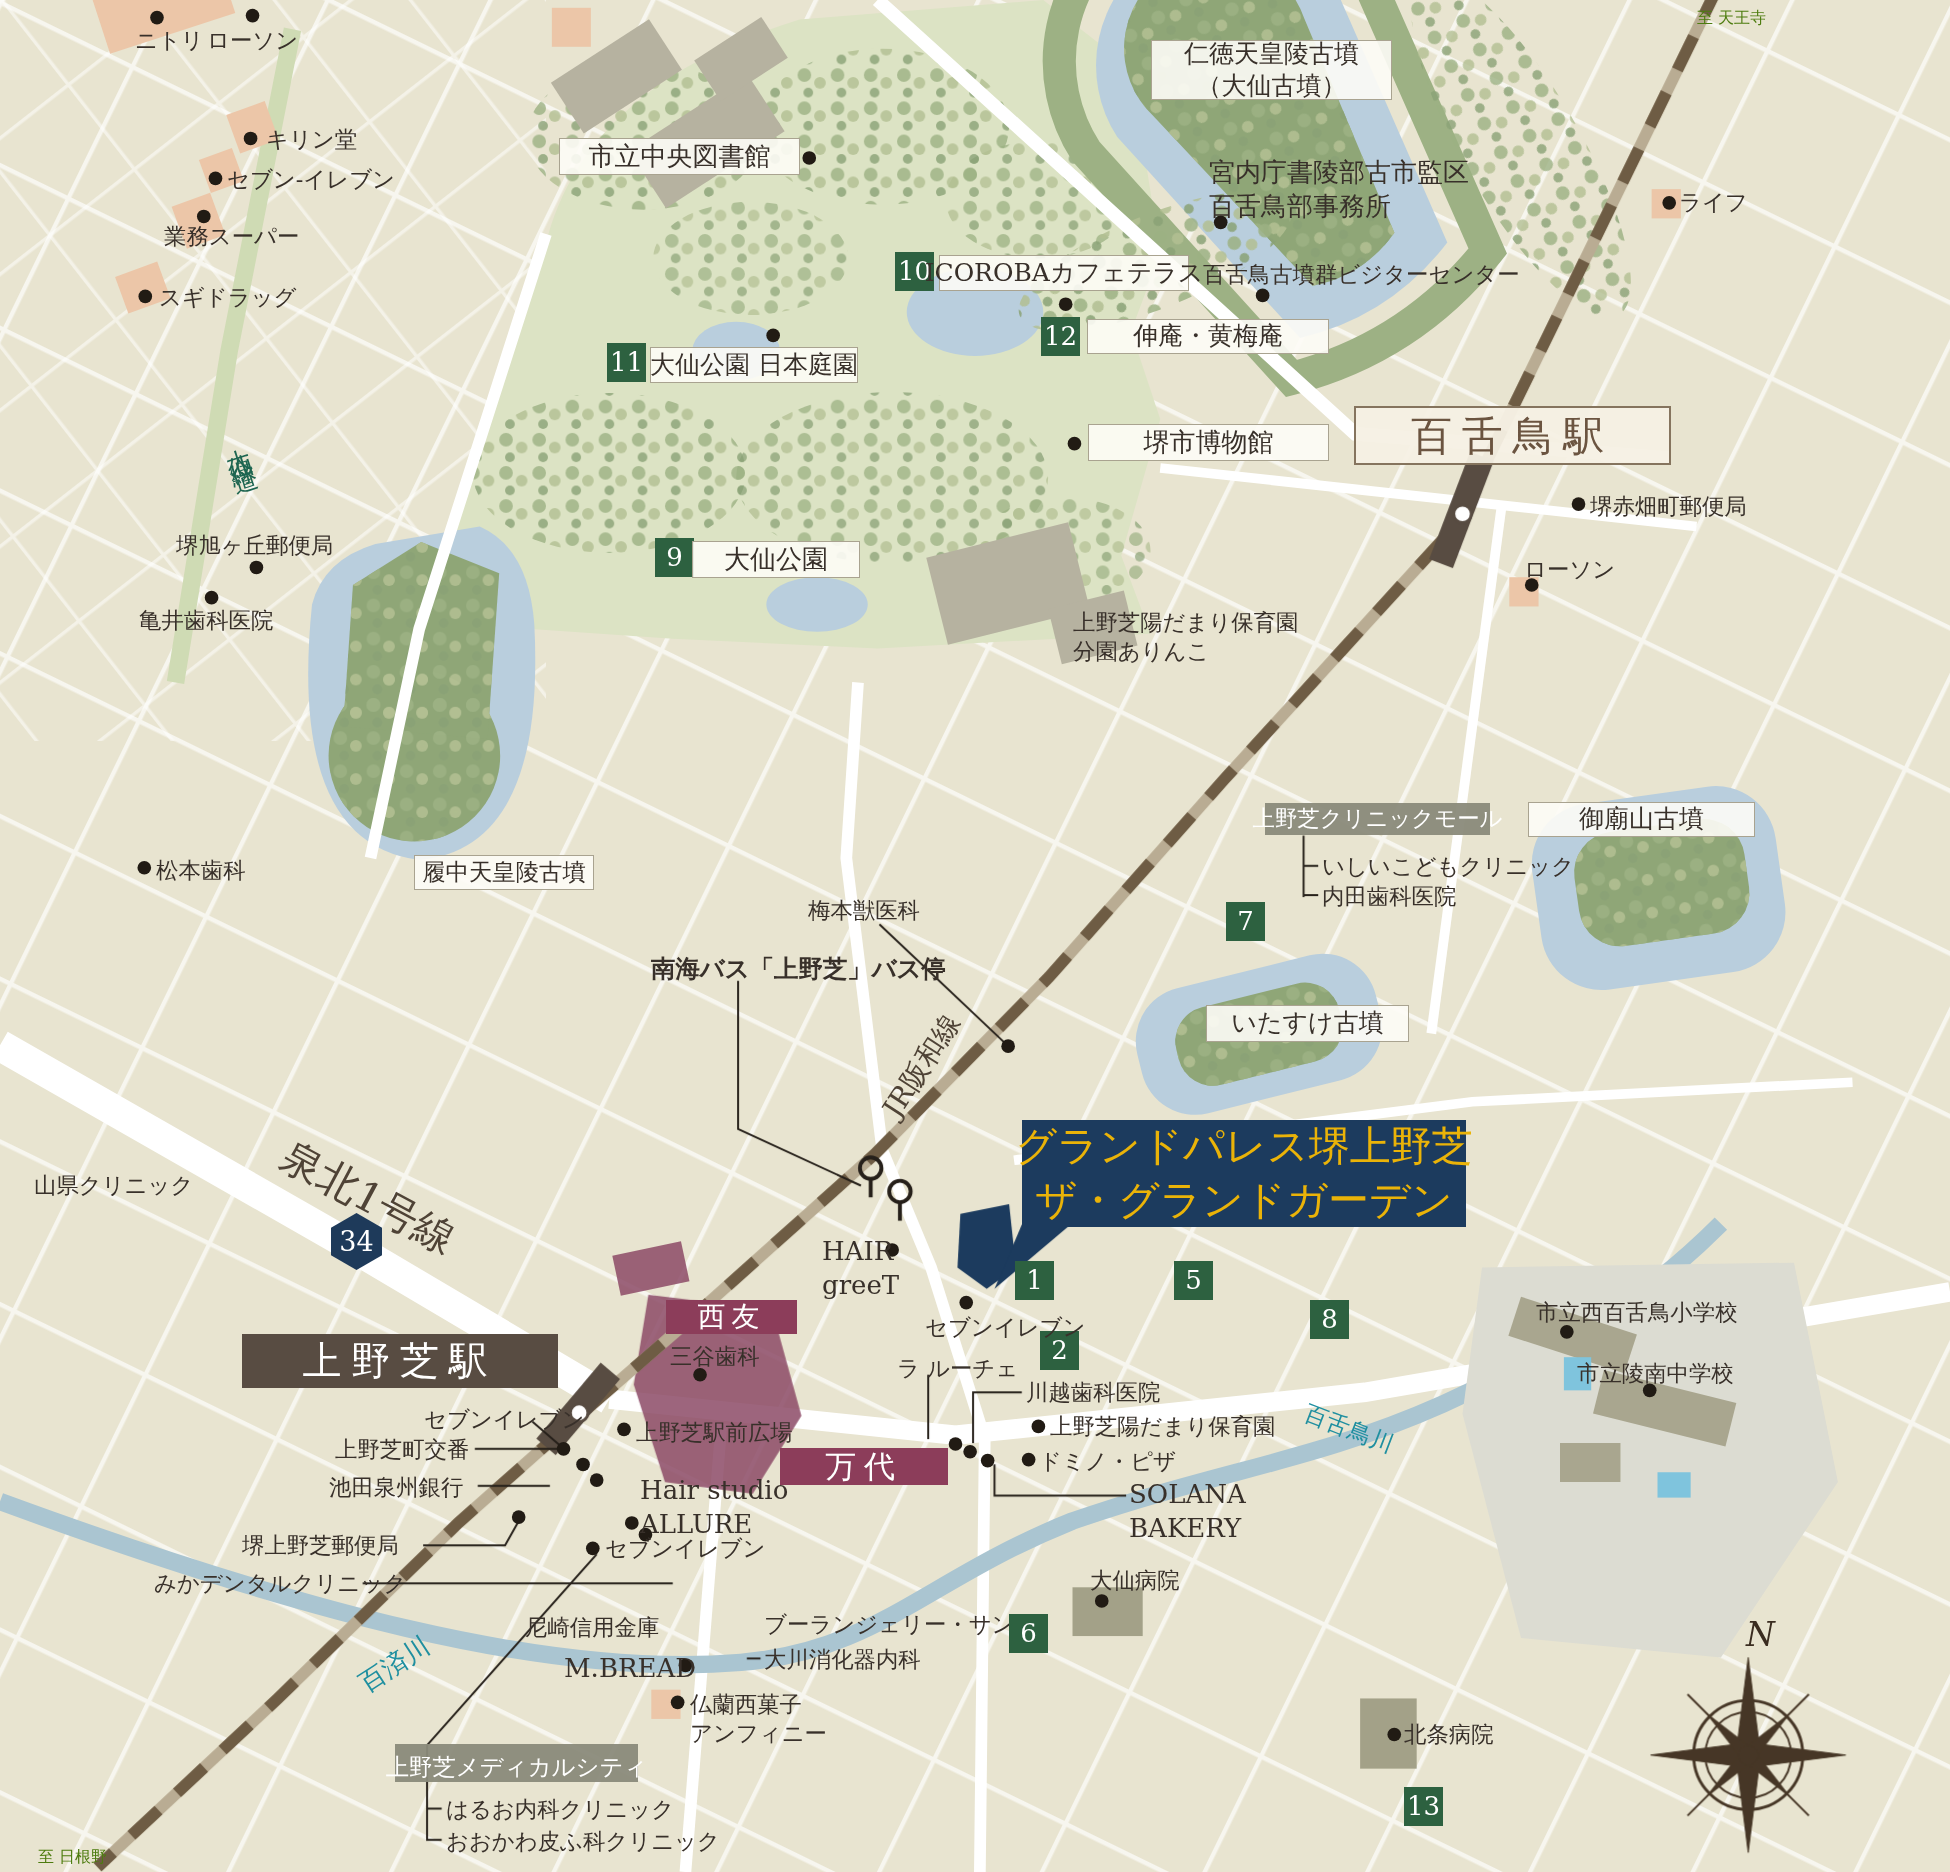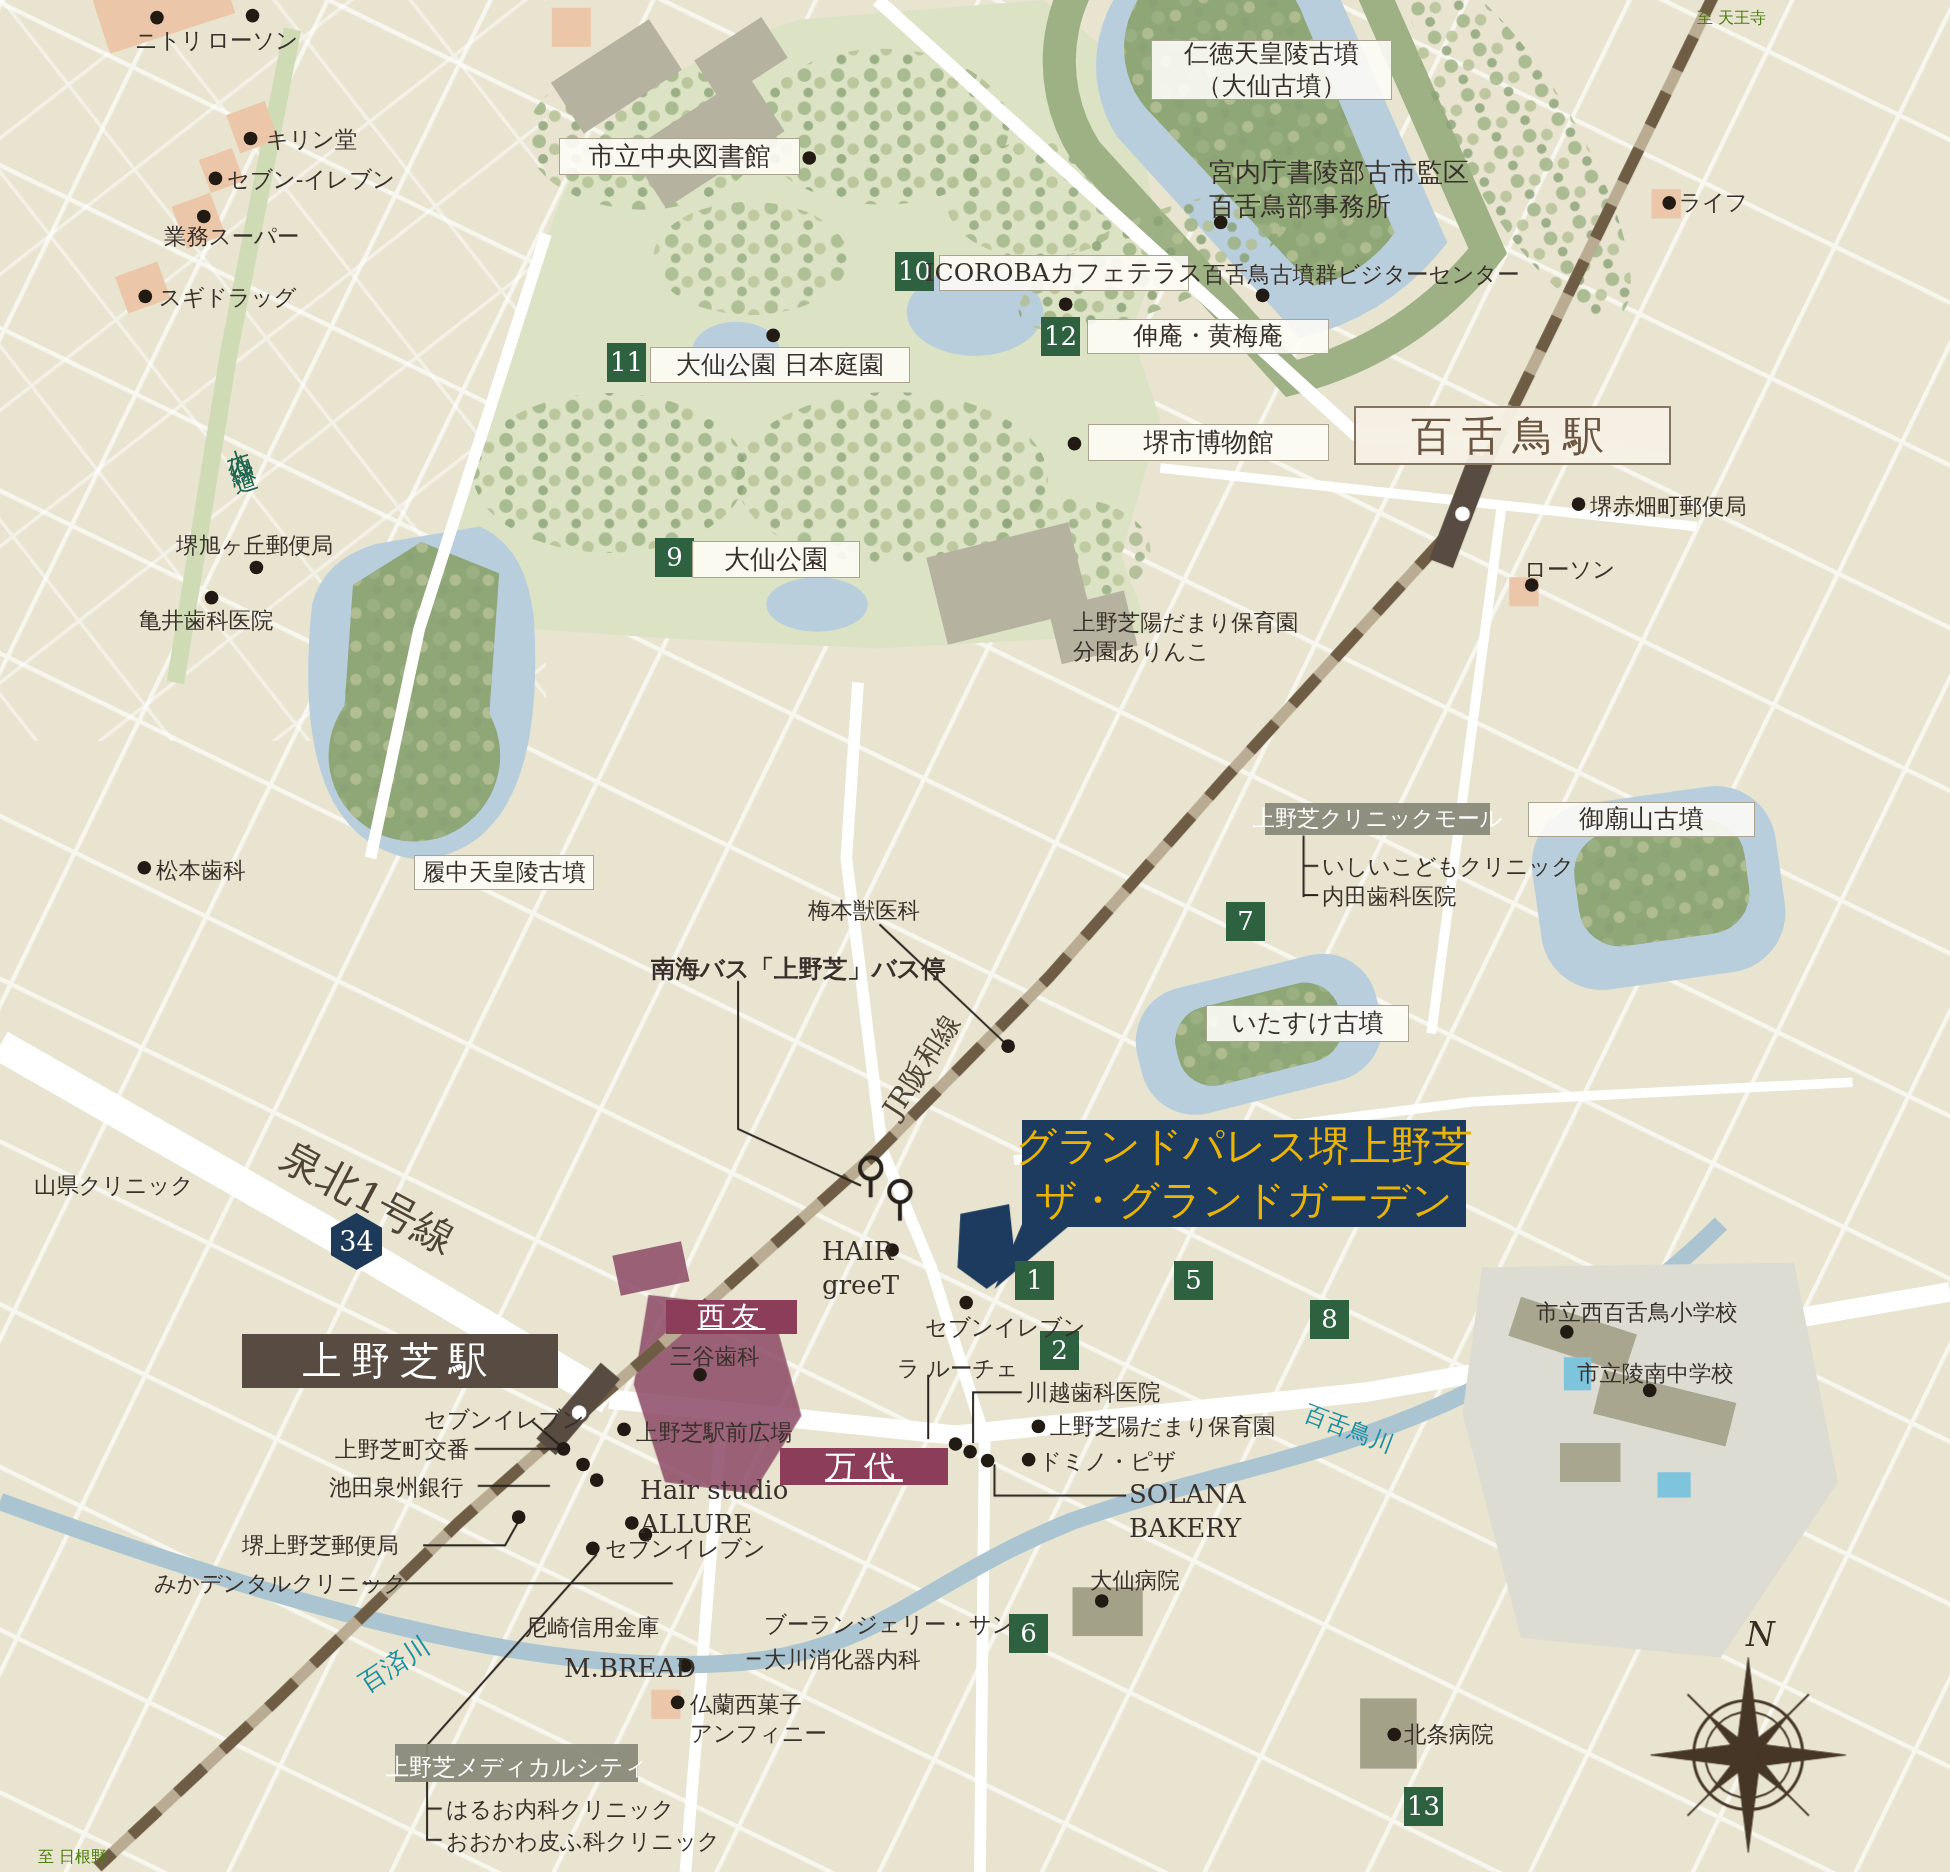--- a/index.html
+++ b/index.html
@@ -14,21 +14,21 @@
     align-items:center;justify-content:center;text-align:center;box-sizing:border-box;}
   .num{background:#2d6140;color:#fff;display:flex;align-items:center;justify-content:center;
     width:39px;height:39px;font-size:26px;}
   .hex{background:#1e3a5a;color:#fff;display:flex;align-items:center;justify-content:center;
     clip-path:polygon(50% 0,100% 26%,100% 74%,50% 100%,0 74%,0 26%);font-size:27px;}
   .navybox{background:#1c3b5e;color:#eab308;display:flex;flex-direction:column;align-items:center;
     justify-content:center;text-align:center;box-sizing:border-box;}
   .cream{background:rgba(245,240,228,.95);border:2px solid #85745e;color:#6b5440;display:flex;
     align-items:flex-end;justify-content:center;box-sizing:border-box;}
   .brown{background:#584c42;color:#fff;display:flex;align-items:center;justify-content:center;box-sizing:border-box;}
-  .maroon{background:#8c3d5a;color:#fff;display:flex;align-items:center;justify-content:center;box-sizing:border-box;text-decoration:underline;}
+  .maroon{background:#8c3d5a;color:#fff;display:flex;align-items:center;justify-content:center;box-sizing:border-box;}
   .gray{background:rgba(138,138,122,.95);color:#fff;display:flex;align-items:center;justify-content:center;box-sizing:border-box;}
   .bold{font-family:"DejaVu Sans","Liberation Sans",sans-serif;font-weight:bold;font-size:24.4px;}
   .dir{font-size:16px;color:#4d7c0f;}
   .vgreen{writing-mode:vertical-rl;letter-spacing:6.8px;color:#1d6550;font-size:25px;}
   .latin{font-size:26px;}
   .compass-n{font-style:italic;font-size:33px;color:#3a2c20;}
 </style>
 </head>
 <body>
 
@@ -294,21 +294,21 @@
       </div>
       <div class="lbl num" style="left: 1041px; top: 317px;">
         <span>12</span>
       </div>
       <div class="lbl wbox" style="left: 1087px; top: 319px; width: 242px; height: 35px; font-size: 25px;">
         <span>伸庵・黄梅庵</span>
       </div>
       <div class="lbl num" style="left: 607px; top: 343px;">
         <span>11</span>
       </div>
-      <div class="lbl wbox" style="left: 650px; top: 347px; width: 260px; height: 36px; font-size: 25px;">
+      <div class="lbl wbox" style="left: 650px; top: 347px; width: 208px; height: 36px; font-size: 25px;">
         <span>大仙公園 日本庭園</span>
       </div>
       <div class="lbl wbox" style="left: 1088px; top: 424px; width: 241px; height: 37px; font-size: 26px;">
         <span>堺市博物館</span>
       </div>
       <div class="lbl cream" style="left: 1354px; top: 406px; width: 317px; height: 59px; font-size: 41px; letter-spacing: 9.8px;">
         <span>百舌鳥駅</span>
       </div>
       <div class="lbl plain" style="left: 1590px; top: 492px;">
         <span>堺赤畑町郵便局</span>

